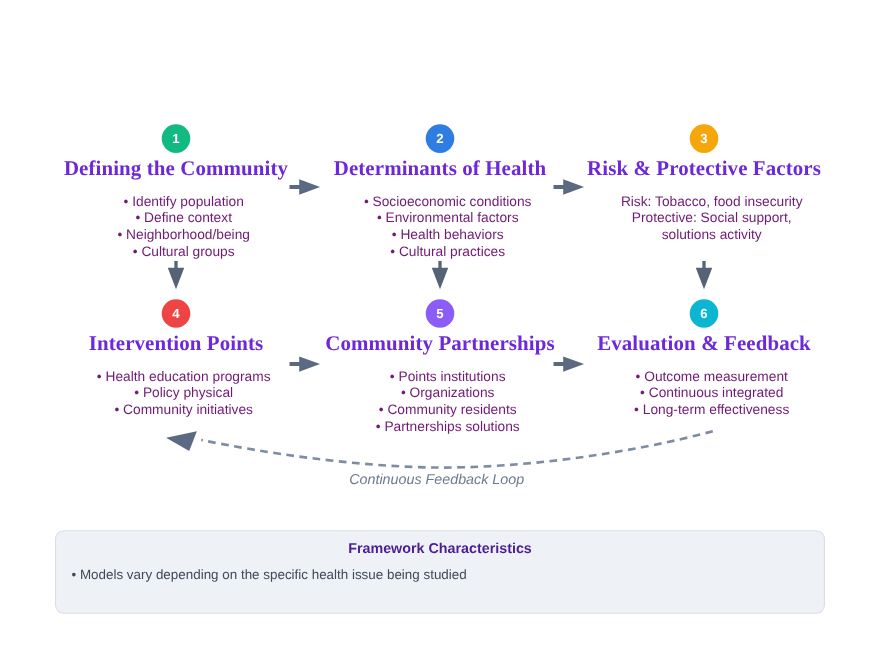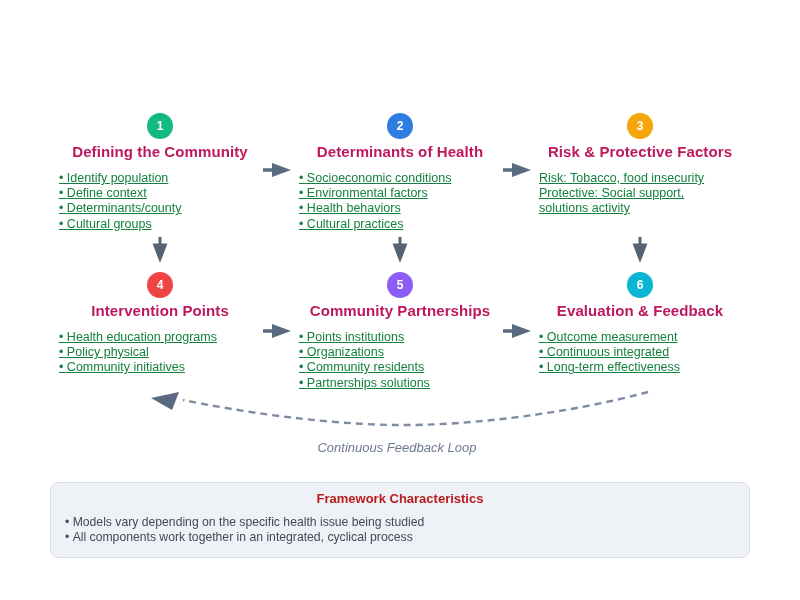--- a/index.html
+++ b/index.html
@@ -13,56 +13,56 @@
     width:26px; height:26px; border-radius:50%; margin:0 auto;
     color:#ffffff; font-size:12px; font-weight:bold; line-height:26px; text-align:center;
   }
   .c1 { background:#12b981; }
   .c2 { background:#2f7de1; }
   .c3 { background:#f5a60a; }
   .c4 { background:#ef4444; }
   .c5 { background:#8b5cf6; }
   .c6 { background:#0ab6d2; }
   .step-title {
-    margin-top:4px; font-size:15px; font-weight:bold; color:#be185d; letter-spacing:0.1px;
+    margin-top:4px; font-size:19px; font-weight:bold; color:#6d28d9; letter-spacing:0.1px;font-family:Liberation Serif, serif;
   }
   ul.items {
-    list-style:none; margin-top:11px; padding-left:14px; text-align:left;
-    font-size:12.5px; color:#15803d; line-height:15.2px;text-decoration:underline;
+    list-style:none; margin-top:11px; padding-left:14px; text-align:center;
+    font-size:12.5px; color:#701a75; line-height:15.2px;
   }
   ul.items.bulleted li::before { content:"\2022\00a0"; }
   .h-arrow, .v-arrow { position:absolute; }
   .loop-layer { position:absolute; left:0; top:0; width:800px; height:600px; pointer-events:none; }
   .loop-label {
     position:absolute; left:297px; top:428px; width:200px; text-align:center;
-    font-size:13px; font-style:italic; color:#6d7a8c;margin-top:12px;
+    font-size:13px; font-style:italic; color:#6d7a8c;
   }
   .footer-box {
     position:absolute; left:50px; top:482px; width:700px; height:76px;
     background:#eef1f6; border:1px solid #d9dee6; border-radius:8px; padding:8px 12px;
   }
-  .footer-title { text-align:center; font-size:13px; font-weight:bold; color:#b91c1c; }
+  .footer-title { text-align:center; font-size:13px; font-weight:bold; color:#4c1d95; }
   ul.footer-items {
     list-style:none; margin-top:9px; padding-left:2px;
     font-size:12.2px; color:#3f4a59; line-height:15px;
   }
   ul.footer-items li::before { content:"\2022\00a0"; }
 </style>
 </head>
 <body>
 
 <div class="canvas">
 
   <div class="step" style="left:45px; top:113px;">
     <div class="badge c1">1</div>
     <div class="step-title">Defining the Community</div>
     <ul class="items bulleted">
       <li>Identify population</li>
       <li>Define context</li>
-      <li>Determinants/county</li>
+      <li>Neighborhood/being</li>
       <li>Cultural groups</li>
     </ul>
   </div>
 
   <div class="step" style="left:285px; top:113px;">
     <div class="badge c2">2</div>
     <div class="step-title">Determinants of Health</div>
     <ul class="items bulleted">
       <li>Socioeconomic conditions</li>
       <li>Environmental factors</li>
@@ -138,17 +138,16 @@
   <svg class="loop-layer" viewBox="0 0 800 600">
     <path d="M 648,392 C 570,413 470,426 395,425 C 320,424 237,411 183,400" fill="none" stroke="#7e8ca2" stroke-width="2.4" stroke-dasharray="7 5"></path>
     <polygon points="151,398 179,392 172,410" fill="#5b6a80"></polygon>
   </svg>
   <div class="loop-label">Continuous Feedback Loop</div>
 
   <div class="footer-box">
     <div class="footer-title">Framework Characteristics</div>
     <ul class="footer-items">
       <li>Models vary depending on the specific health issue being studied</li>
-      <li>All components work together in an integrated, cyclical process</li>
     </ul>
   </div>
 
 </div>
 
 </body></html>

